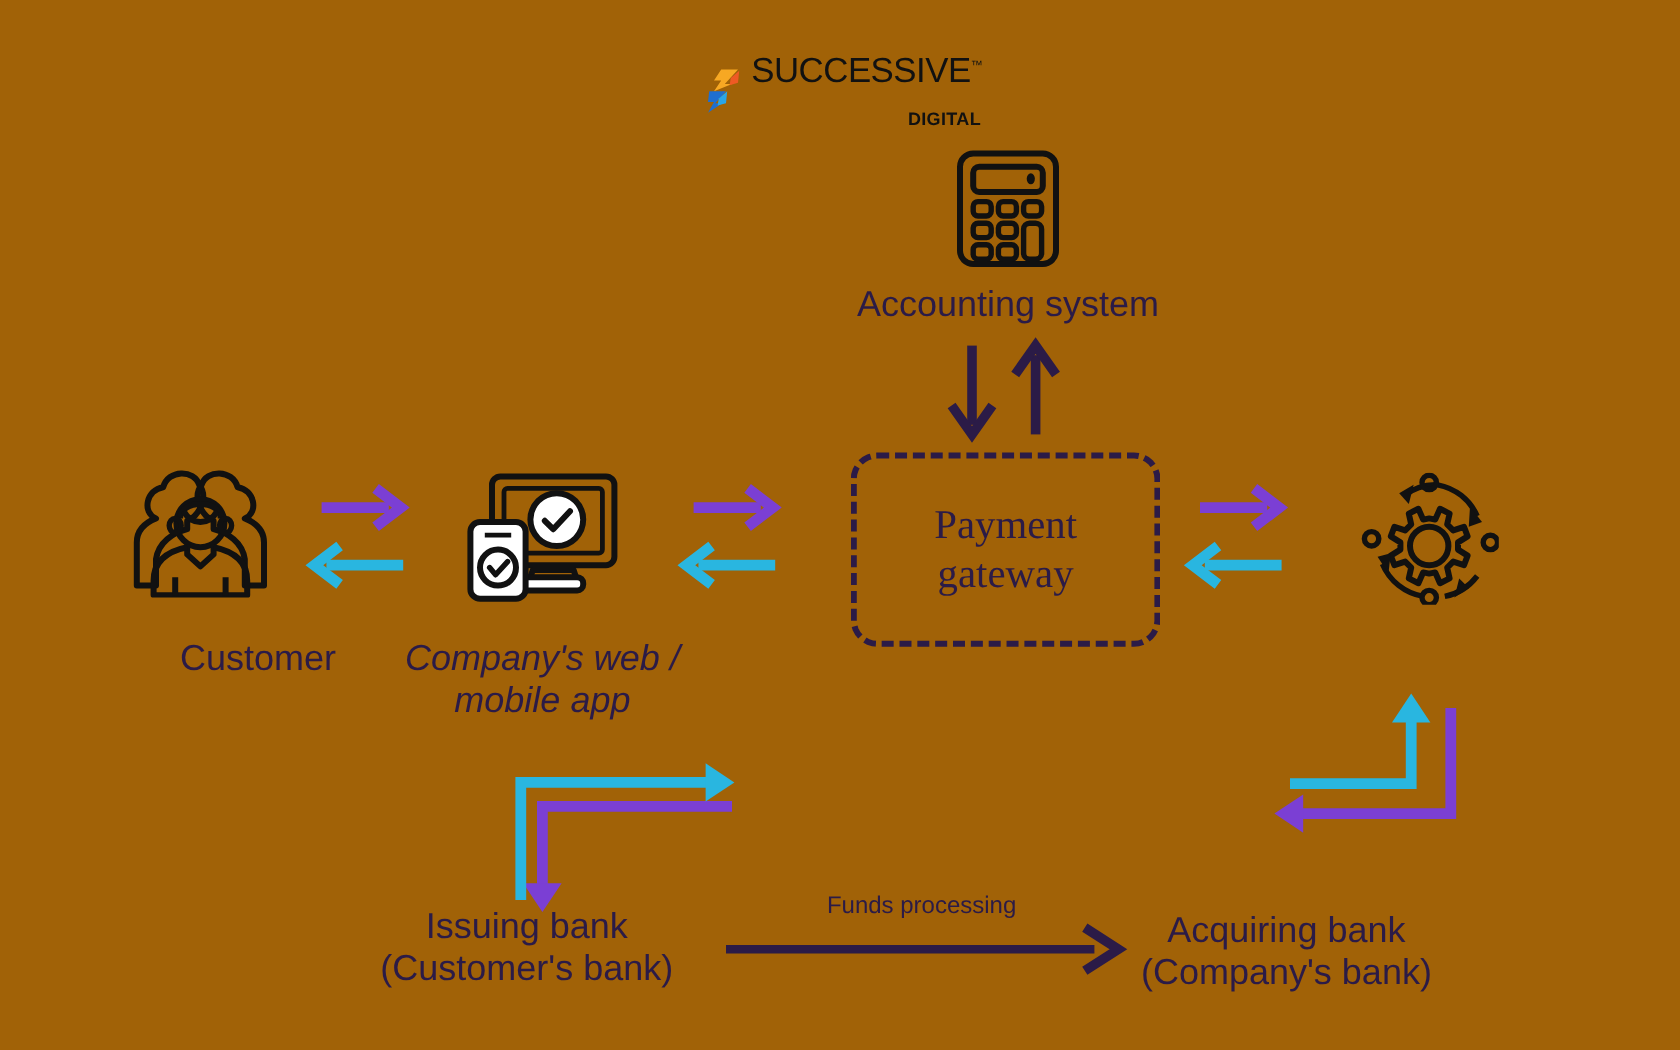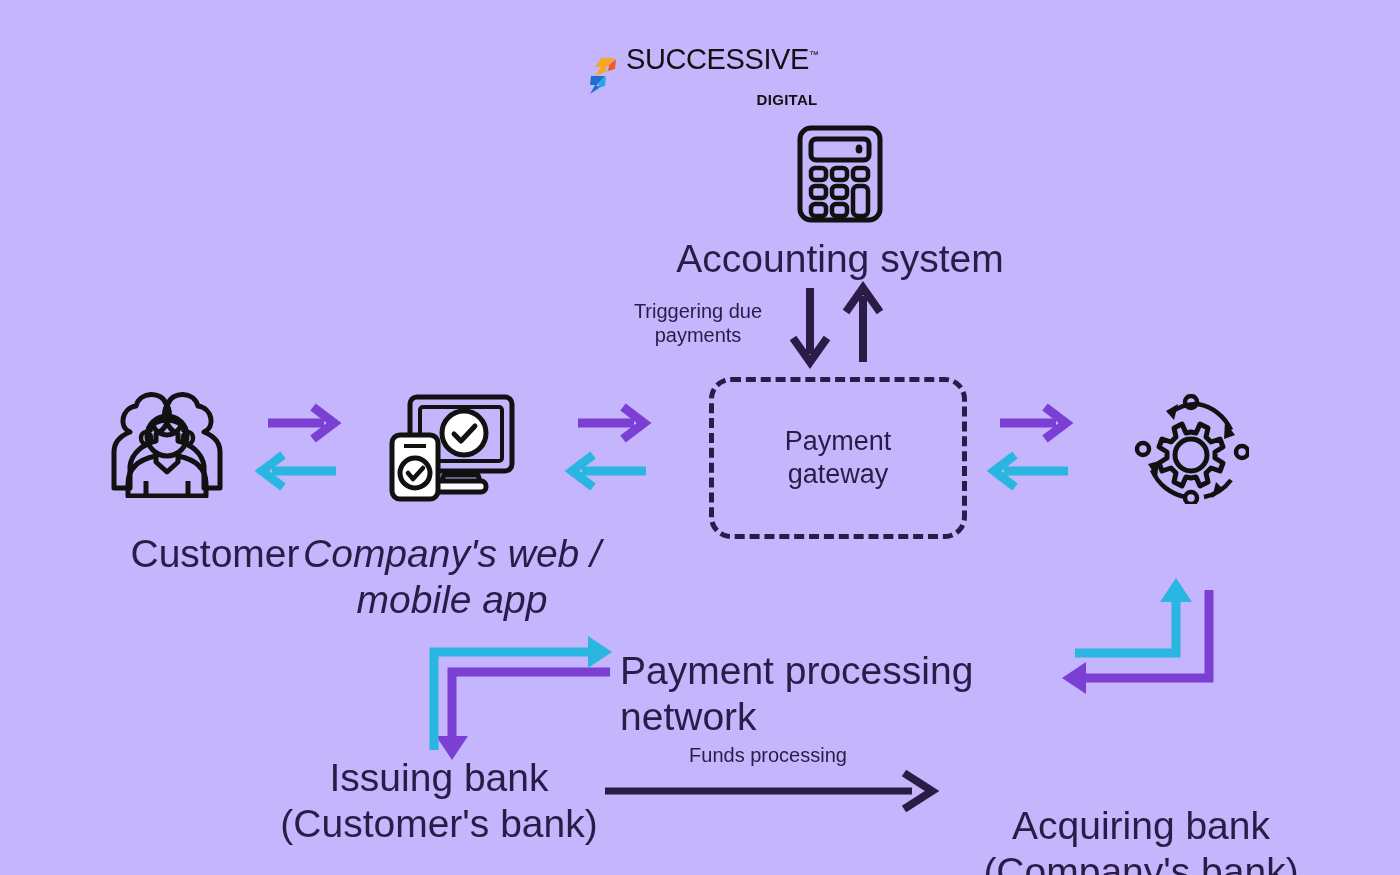--- a/index.html
+++ b/index.html
@@ -7,21 +7,21 @@
     padding: 0;
     background: #ffffff;
   }
   body {
     font-family: "Liberation Sans", sans-serif;
   }
   #canvas {
     position: relative;
     width: 1400px;
     height: 875px;
-    background: #c4b5fd;
+    background: #a16207;
     overflow: hidden;
   }
   .node { position: absolute; }
 
   
   #logo {
     left: 588px;
     top: 50px;
     width: 224px;
     height: 52px;
@@ -61,47 +61,47 @@
   
   .label {
     position: absolute;
     color: #2b1b47;
     font-family: "Liberation Sans", sans-serif;
     font-weight: 400;
     text-align: center;
     line-height: 1.18;
     white-space: pre-line;
   }
-  .label-lg { font-size: 39px; }
+  .label-lg { font-size: 30px; }
   .label-sm { font-size: 20px; }
 
   
   .icon { position: absolute; }
 
   
   #gateway-box {
     position: absolute;
     left: 709px;
     top: 377px;
     width: 258px;
     height: 162px;
     border: 5px dashed #2b1b47;
     border-radius: 22px;
     box-sizing: border-box;
     display: flex;
     align-items: center;
     justify-content: center;
   }
   #gateway-label {
-    font-size: 27px;
+    font-size: 34px;
     color: #2b1b47;
     text-align: center;
     line-height: 1.22;
     white-space: pre-line;
-    font-family: Liberation Sans, sans-serif;
+    font-family: Liberation Serif, serif;
   }
 
   
   #connectors {
     position: absolute;
     left: 0; top: 0;
     width: 1400px; height: 875px;
     pointer-events: none;
   }
 </style>
@@ -188,30 +188,27 @@
     <path d="M97 86 A45 45 0 0 1 70 103" fill="none" stroke="#111111" stroke-width="4.5"></path>
     <path d="M78 104 L90 96 L82 88 Z" fill="#111111"></path>
     <path d="M52 103 A45 45 0 0 1 18 76" fill="none" stroke="#111111" stroke-width="4.5"></path>
     <path d="M23 84 L14 70 L25 67 Z" fill="#111111"></path>
     <circle cx="57" cy="8" r="6" fill="none" stroke="#111111" stroke-width="4.5"></circle>
     <circle cx="108" cy="58" r="6" fill="none" stroke="#111111" stroke-width="4.5"></circle>
     <circle cx="57" cy="104" r="6" fill="none" stroke="#111111" stroke-width="4.5"></circle>
     <circle cx="9" cy="55" r="6" fill="none" stroke="#111111" stroke-width="4.5"></circle>
   </svg>
 
-  <div class="label label-lg" style="left:620px; top:648px; width:440px; text-align:left;">Payment processing network</div>
 
   <div class="label label-lg" style="left:258px; top:755px; width:362px;">Issuing bank
 (Customer's bank)</div>
 
-  <div class="label label-lg" style="left:960px; top:758px; width:362px;margin-top:45px;">Acquiring bank
+  <div class="label label-lg" style="left:891px; top:758px; width:362px;">Acquiring bank
 (Company's bank)</div>
 
-  <div class="label label-sm" style="left:598px; top:300px; width:200px;">Triggering due
-payments</div>
   <div class="label label-sm" style="left:668px; top:744px; width:200px;">Funds processing</div>
 
   <svg id="connectors" viewBox="0 0 1400 875">
     <defs>
       <marker id="mk-purple" markerWidth="7" markerHeight="7" refX="2.3" refY="3.5" orient="auto">
         <path d="M0.2,0.4 L6.4,3.5 L0.2,6.6 Z" fill="#7b3fd4"></path>
       </marker>
       <marker id="mk-cyan" markerWidth="7" markerHeight="7" refX="2.3" refY="3.5" orient="auto">
         <path d="M0.2,0.4 L6.4,3.5 L0.2,6.6 Z" fill="#29b6e0"></path>
       </marker>

